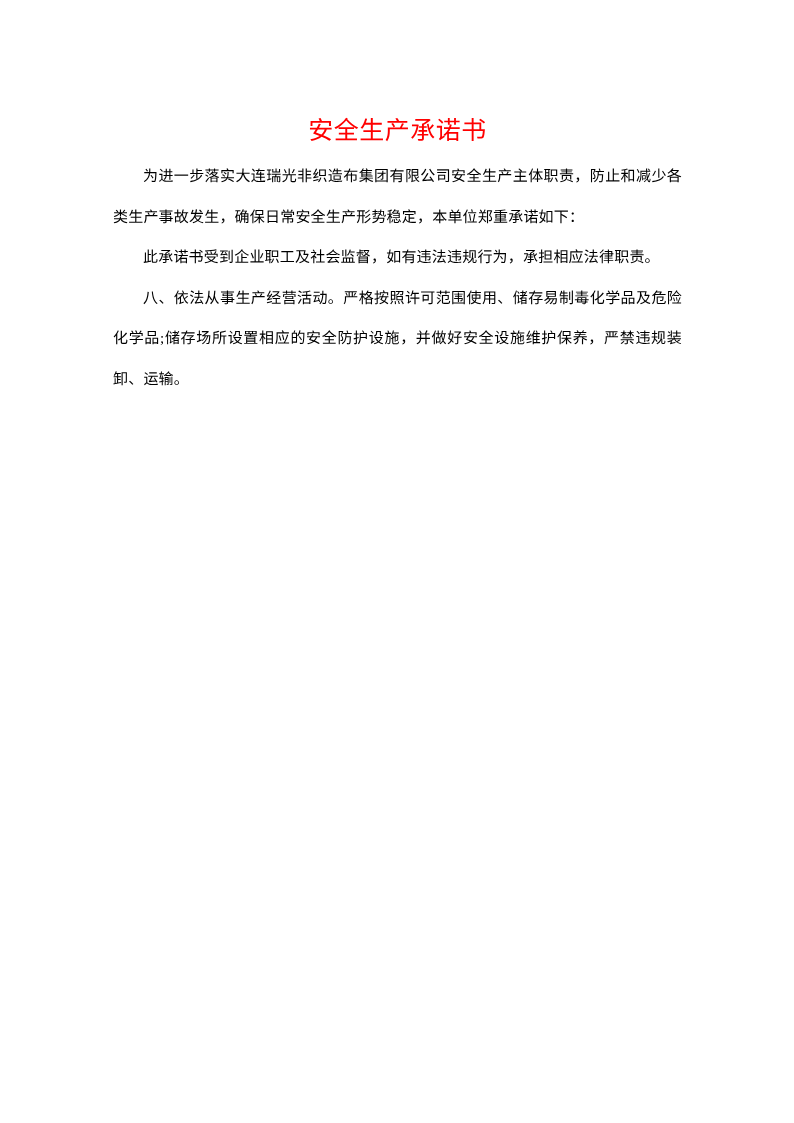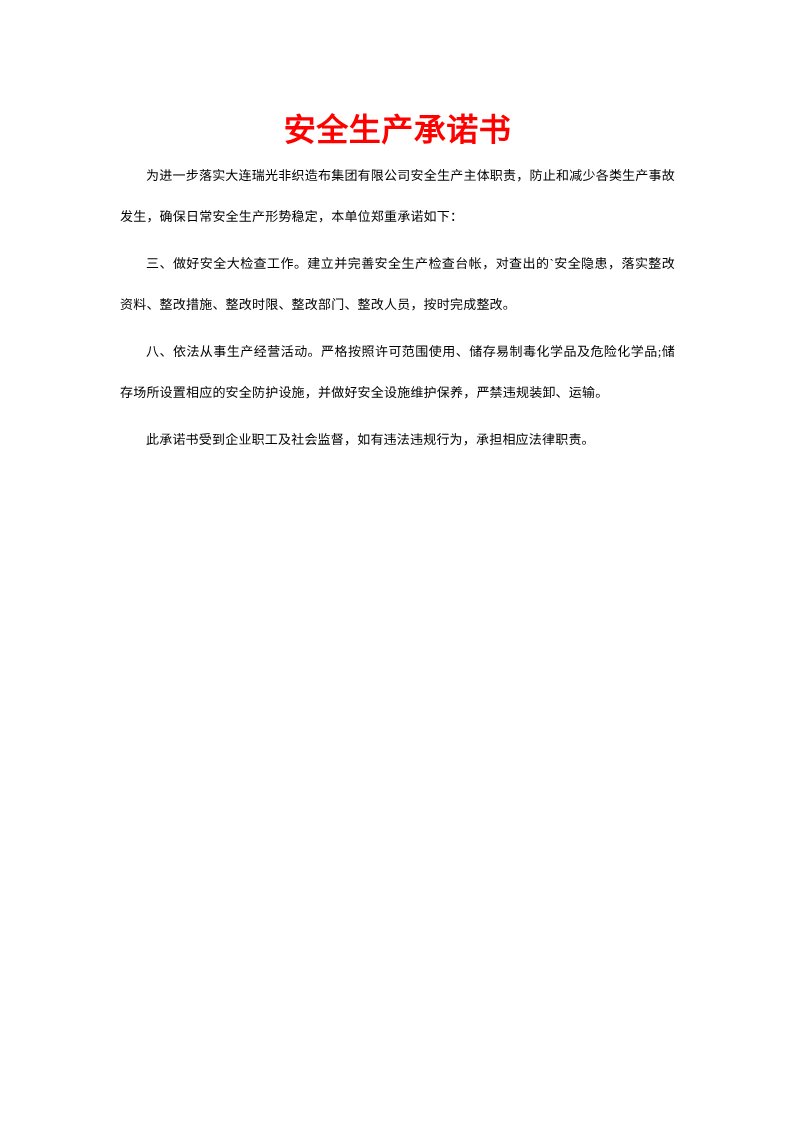--- a/index.html
+++ b/index.html
@@ -15,44 +15,43 @@
     background: #ffffff;
     overflow: hidden;
     font-family: "Liberation Sans", "DejaVu Sans", sans-serif;
     color: #000000;
     box-sizing: border-box;
     padding: 112px 112px 0 113px;
   }
   .doc-title {
     margin: 0;
     text-align: center;
-    font-size: 32px;
-    font-weight: bold;
+    font-size: 25px;
+    font-weight: normal;
     line-height: 36px;
     letter-spacing: 0.5px;
     
   }
   .doc-body {
     margin-top: 8px;
   }
   .para {
-    margin: 7px;
-    font-size: 13px;
+    margin: 0;
+    font-size: 15px;
     line-height: 40.5px;
     text-indent: 2em;
     text-align: justify;
     word-break: break-all;
     letter-spacing: 0.2px;
     font-family: Liberation Serif, serif;
   }
 </style>
 </head>
 <body>
 
 <div class="page">
   <h1 class="doc-title" data-bind="document.title" data-bind-style="color:document.title_color" style="color: rgb(255, 0, 0);">安全生产承诺书</h1>
   <div class="doc-body">
       <p class="para">为进一步落实大连瑞光非织造布集团有限公司安全生产主体职责，防止和减少各类生产事故发生，确保日常安全生产形势稳定，本单位郑重承诺如下：</p>
-      <p class="para">三、做好安全大检查工作。建立并完善安全生产检查台帐，对查出的`安全隐患，落实整改资料、整改措施、整改时限、整改部门、整改人员，按时完成整改。</p>
+      <p class="para">此承诺书受到企业职工及社会监督，如有违法违规行为，承担相应法律职责。</p>
       <p class="para">八、依法从事生产经营活动。严格按照许可范围使用、储存易制毒化学品及危险化学品;储存场所设置相应的安全防护设施，并做好安全设施维护保养，严禁违规装卸、运输。</p>
-      <p class="para">此承诺书受到企业职工及社会监督，如有违法违规行为，承担相应法律职责。</p>
     </div>
 </div>
 
 </body></html>

